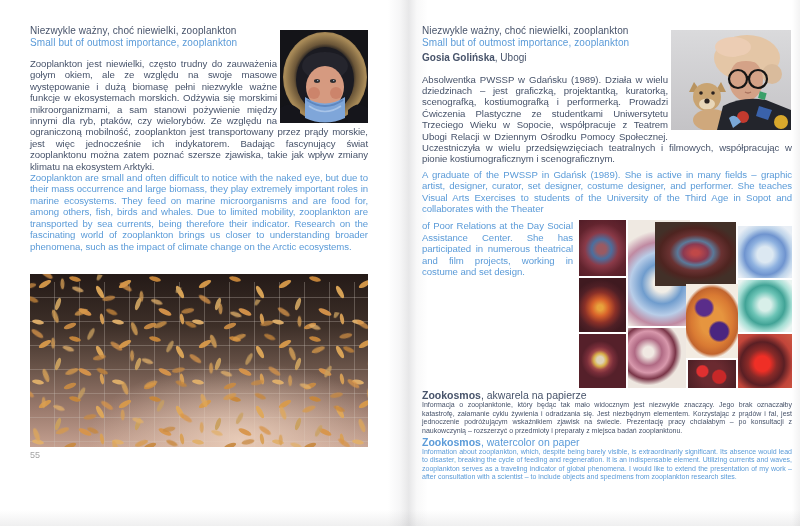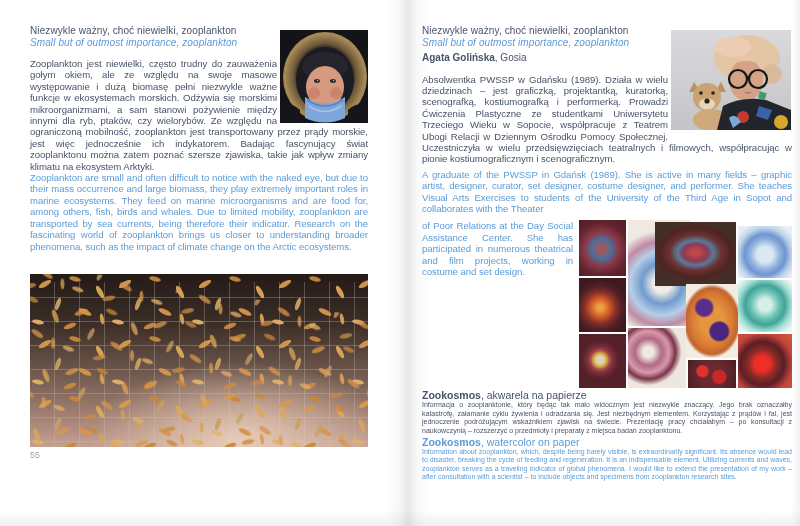--- a/index.html
+++ b/index.html
@@ -16,21 +16,21 @@
   .edge-right{position:absolute;right:0;top:0;width:8px;height:526px;
           background:linear-gradient(to right, rgba(0,0,0,0) 0%, rgba(100,100,105,0.08) 100%);}
 
   .photo-float{float:right;}
   .pf-l{width:91px;height:98px;}
   .pf-r{width:124px;height:106px;}
   .portrait{margin:5px 0 0 3px;padding:0;display:block;overflow:hidden;}
   .portrait svg{display:block;}
 
   .title-pl{font-size:10px;line-height:11.5px;color:#47536a;letter-spacing:0.1px;}
-  .title-en{font-size:10px;line-height:11.5px;color:#5b9bd8;letter-spacing:0.1px;font-style:italic;}
+  .title-en{font-size:10px;line-height:11.5px;color:#5b9bd8;letter-spacing:0.1px;}
   .author{font-size:10px;line-height:11.5px;color:#47536a;margin-top:4px;}
   .author b{font-weight:bold;}
 
   p{margin:0;}
   .body-txt{font-size:9.6px;line-height:11.4px;text-align:justify;letter-spacing:-0.05px;}
   .dark{color:#47536a;}
   .blue{color:#5b9bd8;}
   .mt1{margin-top:10px;}
   .mt2{margin-top:0;}
   .mt3{margin-top:4px;}
@@ -203,21 +203,21 @@
           <circle cx="110" cy="92" r="7" fill="#d8a82c"></circle>
           <path d="M58,88 Q64,82 70,92 L62,98 Z" fill="#7aa8d8"></path>
           <rect x="88" y="62" width="7" height="7" fill="#3aa06a" transform="rotate(15 91 65)"></rect>
         </svg>
       </figure>
     </div>
 
     <div class="head">
       <div class="title-pl">Niezwykle ważny, choć niewielki, zooplankton</div>
       <div class="title-en">Small but of outmost importance, zooplankton</div>
-      <div class="author"><b>Agata Golińska</b><span>, Gosia</span></div>
+      <div class="author"><b>Gosia Golińska</b><span>, Ubogi</span></div>
     </div>
 
     <p class="body-txt dark mt1">Absolwentka PWSSP w Gdańsku (1989). Działa w wielu dziedzinach – jest graficzką, projektantką, kuratorką, scenografką, kostiumografką i performerką. Prowadzi Ćwiczenia Plastyczne ze studentkami Uniwersytetu Trzeciego Wieku w Sopocie, współpracuje z Teatrem Ubogi Relacji w Dziennym Ośrodku Pomocy Społecznej. Uczestniczyła w wielu przedsięwzięciach teatralnych i filmowych, współpracując w pionie kostiumograficznym i scenograficznym.</p>
     <p class="body-txt blue mt3">A graduate of the PWSSP in Gdańsk (1989). She is active in many fields – graphic artist, designer, curator, set designer, costume designer, and performer. She teaches Visual Arts Exercises to students of the University of the Third Age in Sopot and collaborates with the Theater</p>
 
     <div class="row">
       <p class="body-txt blue colr">of Poor Relations at the Day Social Assistance Center. She has participated in numerous theatrical and film projects, working in costume and set design.</p>
       <figure class="collage">
         <div class="tile t1"></div>
         <div class="tile t2"></div>

